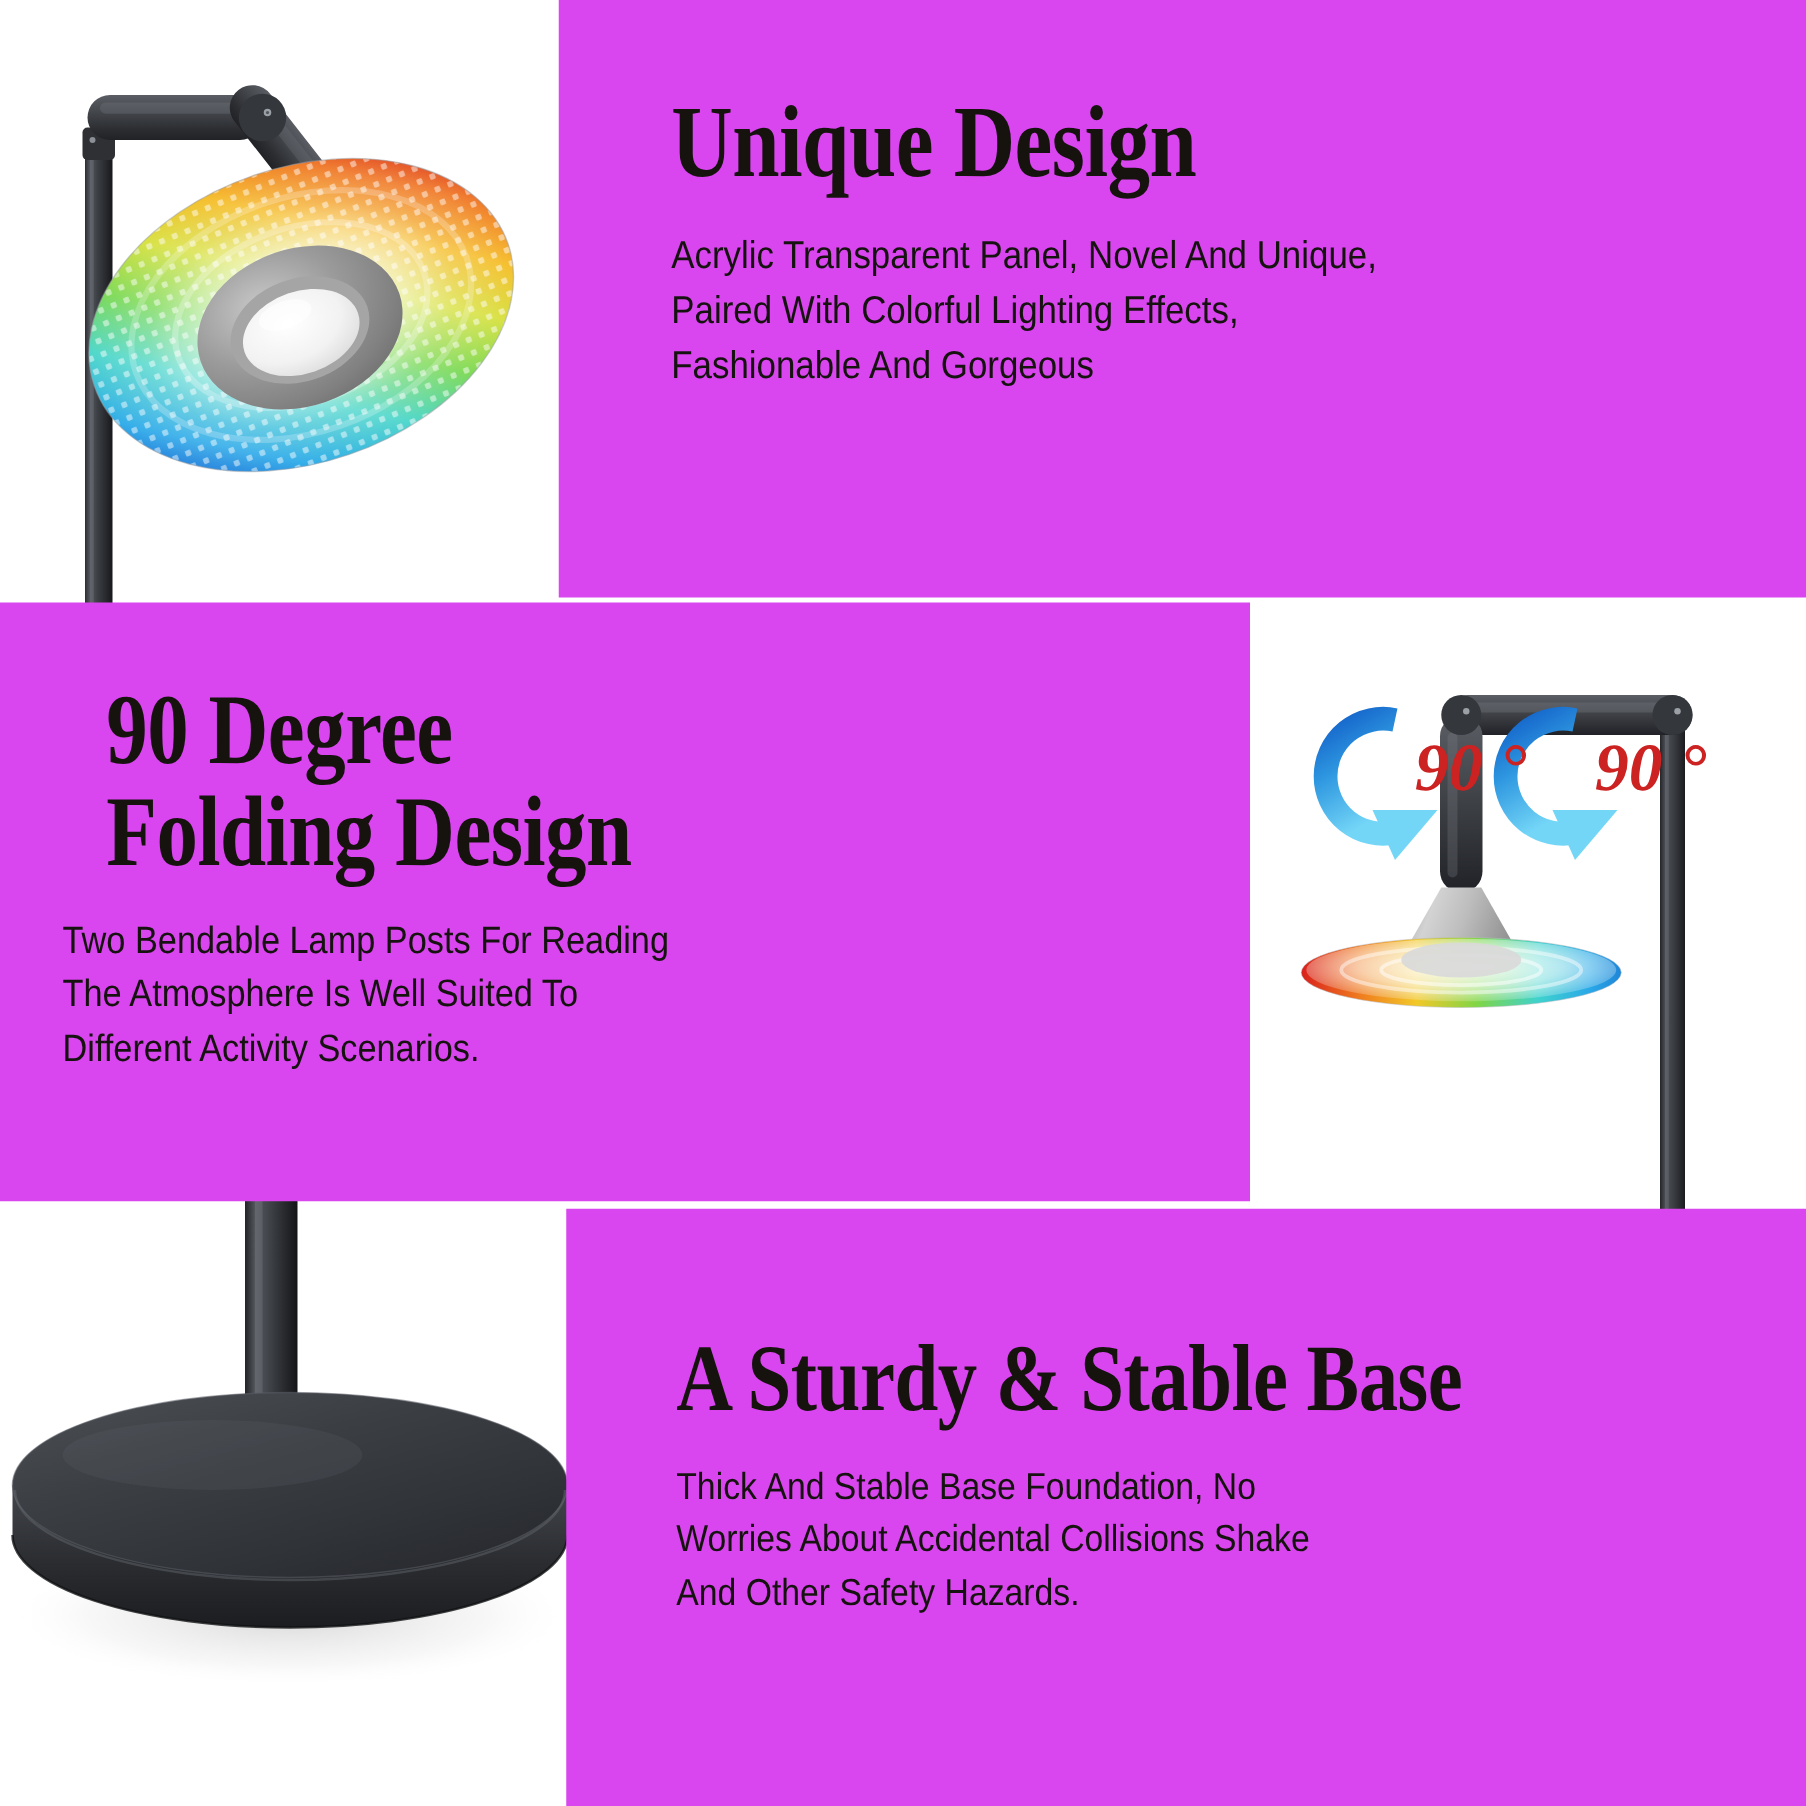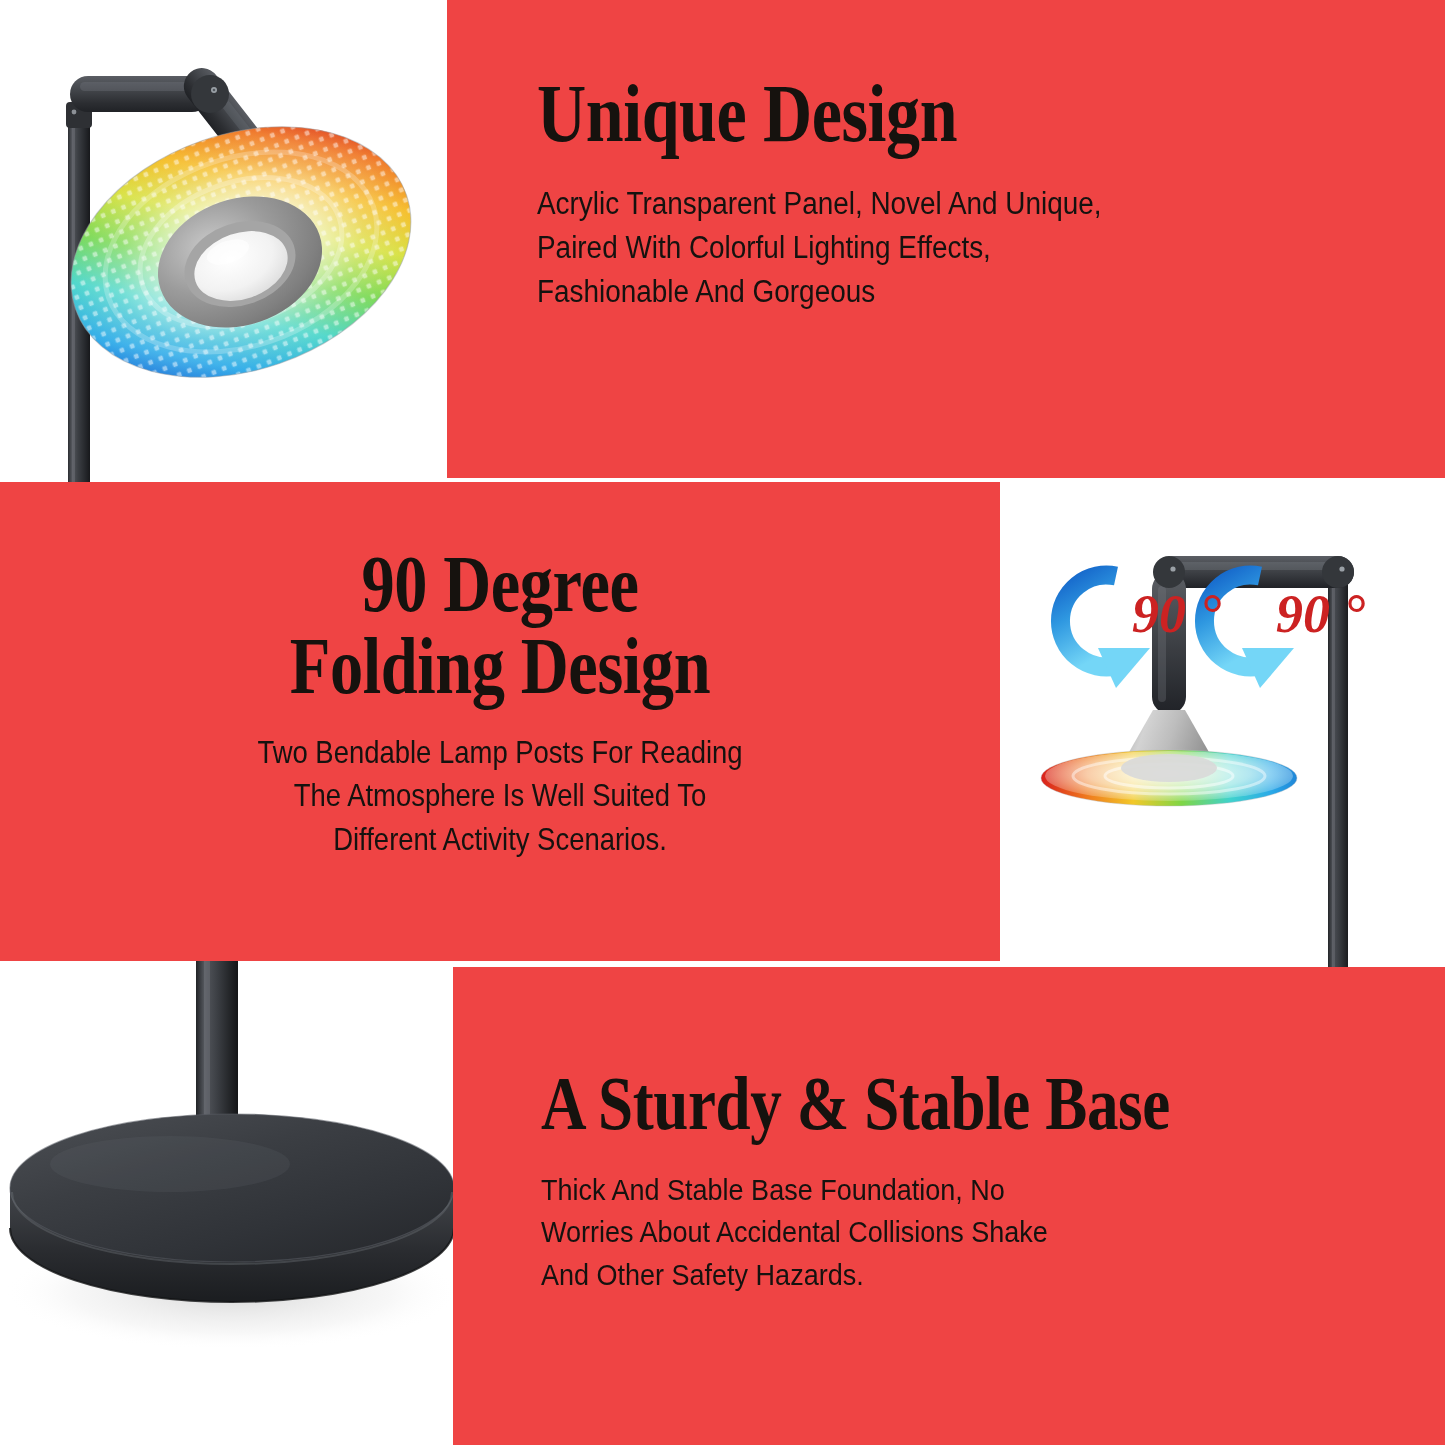--- a/index.html
+++ b/index.html
@@ -14,21 +14,21 @@
     position: relative;
     width: 1445px;
     height: 1445px;
     background: #ffffff;
     overflow: hidden;
   }
 
   
   .panel {
     position: absolute;
-    background: #ef4444;
+    background: #d946ef;
   }
   #panel-unique-design { left: 447px;  top: 0px;    width: 998px;  height: 478px; }
   #panel-folding       { left: 0px;    top: 482px;  width: 1000px; height: 479px; }
   #panel-base          { left: 453px;  top: 967px;  width: 1044px;  height: 478px; }
 
   .panel-inner {
     position: absolute;
     left: 0; right: 0;
   }
   .heading {
@@ -47,21 +47,21 @@
     line-height: 1.42;
     transform: scaleX(0.9);
   }
 
   
   #ud-text { left: 90px; top: 72px; }
   #ud-text .heading { font-size: 82px; transform-origin: left center; }
   #ud-text .body-copy { font-size: 31px; margin-top: 26px; transform-origin: left center; }
 
   
-  #fd-text { top: 62px; left: 0; right: 0; text-align: center; }
+  #fd-text { top: 62px; left: 0; right: 0; }
   #fd-text .heading { font-size: 80px; transform-origin: center center; display:block; }
   #fd-text .body-copy { font-size: 30.5px; margin-top: 24px; transform-origin: center center; }
 
   
   #sb-text { left: 88px; top: 98px; }
   #sb-text .heading { font-size: 76px; transform-origin: left center; }
   #sb-text .body-copy { font-size: 30px; margin-top: 26px; transform-origin: left center; }
 
   
   .art { position: absolute; }

